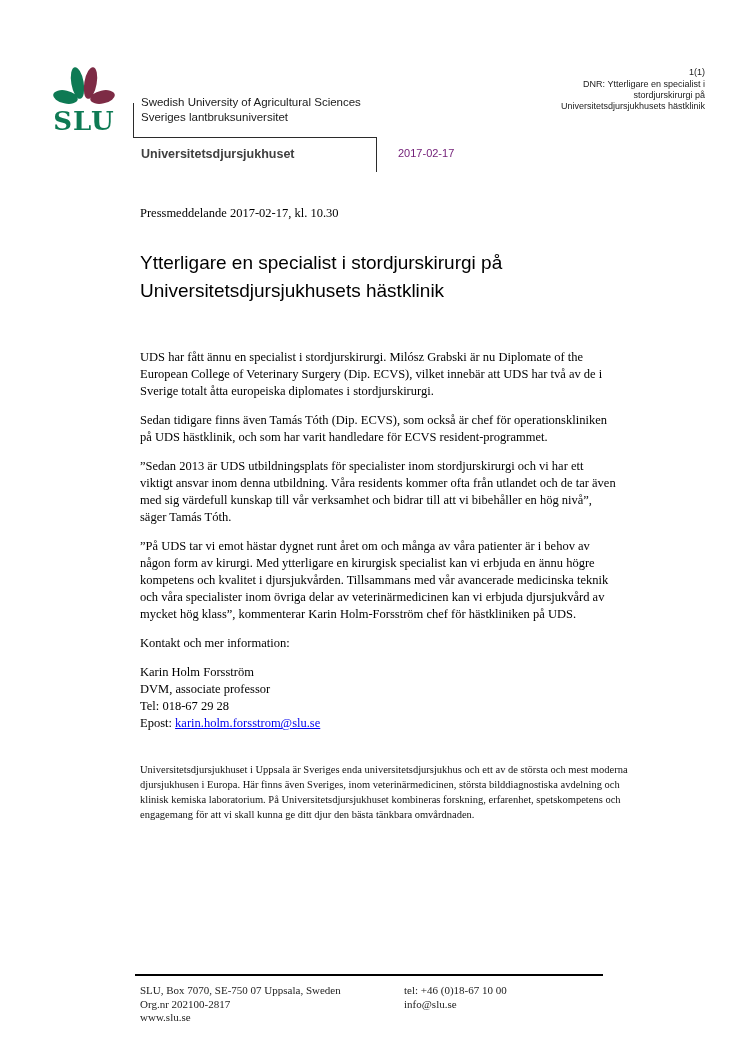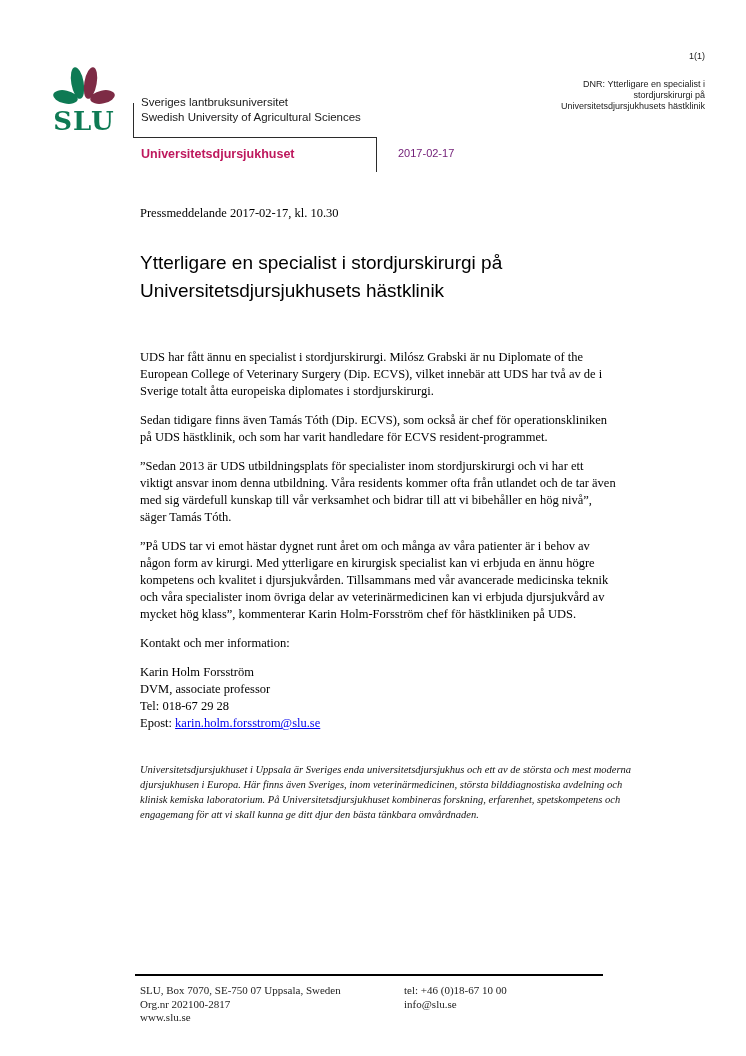--- a/index.html
+++ b/index.html
@@ -8,21 +8,21 @@
     width: 746px;
     height: 1056px;
     background: #ffffff;
     font-family: "Liberation Serif", serif;
     color: #000;
     overflow: hidden;
   }
 
   
   .page-number {
-    position: absolute; top: 51px; right: 41px;
+    position: absolute; top: 67px; right: 41px;
     font-family: "Liberation Sans", sans-serif;
     font-size: 9px; color: #1a1a1a;
   }
   .dnr {
     position: absolute; top: 79px; right: 41px;
     font-family: "Liberation Sans", sans-serif;
     font-size: 9px; line-height: 11px; color: #1a1a1a;
     text-align: right;
   }
 
@@ -35,21 +35,21 @@
   .rule-v-right { position: absolute; left: 376px; top: 138px; height: 34px; border-left: 1.5px solid #2b2b2b; }
 
   .brand-block {
     position: absolute; left: 141px; top: 95px;
     font-family: "Liberation Sans", sans-serif;
     font-size: 11.5px; line-height: 15px; color: #1a1a1a;
   }
   .dept {
     position: absolute; left: 141px; top: 147px;
     font-family: "Liberation Sans", sans-serif;
-    font-size: 12.5px; font-weight: bold; color: #be185d;
+    font-size: 12.5px; font-weight: bold; color: #404040;
   }
   .date {
     position: absolute; left: 398px; top: 147px;
     font-family: Liberation Sans, sans-serif;
     font-size: 11px; color: #701a75;
   }
 
   
   .content { position: absolute; left: 140px; top: 206px; width: 478px; }
   .press-line { font-size: 12.5px; margin: 0 0 28px 0; }
@@ -60,21 +60,21 @@
     margin: 0 0 44px 0;
   }
   .body-para { font-size: 12.5px; line-height: 17px; margin: 0 0 12px 0; }
   .contact-heading { font-size: 12.5px; line-height: 17px; margin: 0 0 12px 0; }
   .contact-block { font-size: 12.5px; line-height: 17px; margin: 0 0 12px 0; }
   .contact-block div { margin: 0; }
   .email-link { color: #0000ee; text-decoration: underline; }
   .boilerplate {
     margin: 30px 0 0 0;
     font-size: 10.5px; line-height: 15px;
-    width: 492px; color: #111; font-style: italic;
+    width: 492px; color: #111;
   }
 
   
   .footer-rule { position: absolute; left: 135px; top: 974px; width: 468px; border-top: 2px solid #000; }
   .footer-col {
     position: absolute; top: 984px;
     font-family: Liberation Serif, serif;
     font-size: 11px; line-height: 13.5px; color: #222;
   }
   .footer-col.left { left: 140px; }
@@ -104,22 +104,22 @@
       <ellipse cx="50.5" cy="37" rx="12.5" ry="6.5" transform="rotate(-12 50.5 37)" fill="#7d2b45"></ellipse>
       <text x="32" y="70" text-anchor="middle" font-family="DejaVu Serif, serif" font-weight="bold" font-size="26" letter-spacing="1" fill="#0e7a54">SLU</text>
     </svg>
   </div>
 
   <div class="rule-v-left"></div>
   <div class="rule-h"></div>
   <div class="rule-v-right"></div>
 
   <div class="brand-block">
+    <div>Swedish University of Agricultural Sciences</div>
     <div>Sveriges lantbruksuniversitet</div>
-    <div>Swedish University of Agricultural Sciences</div>
   </div>
   <div class="dept">Universitetsdjursjukhuset</div>
   <div class="date">2017-02-17</div>
 
   <div class="content">
     <p class="press-line">Pressmeddelande 2017-02-17, kl. 10.30</p>
 
     <h1 class="doc-title">Ytterligare en specialist i stordjurskirurgi på Universitetsdjursjukhusets hästklinik</h1>
 
     <p class="body-para">UDS har fått ännu en specialist i stordjurskirurgi. Milósz Grabski är nu Diplomate of the European College of Veterinary Surgery (Dip. ECVS), vilket innebär att UDS har två av de i Sverige totalt åtta europeiska diplomates i stordjurskirurgi.</p>

